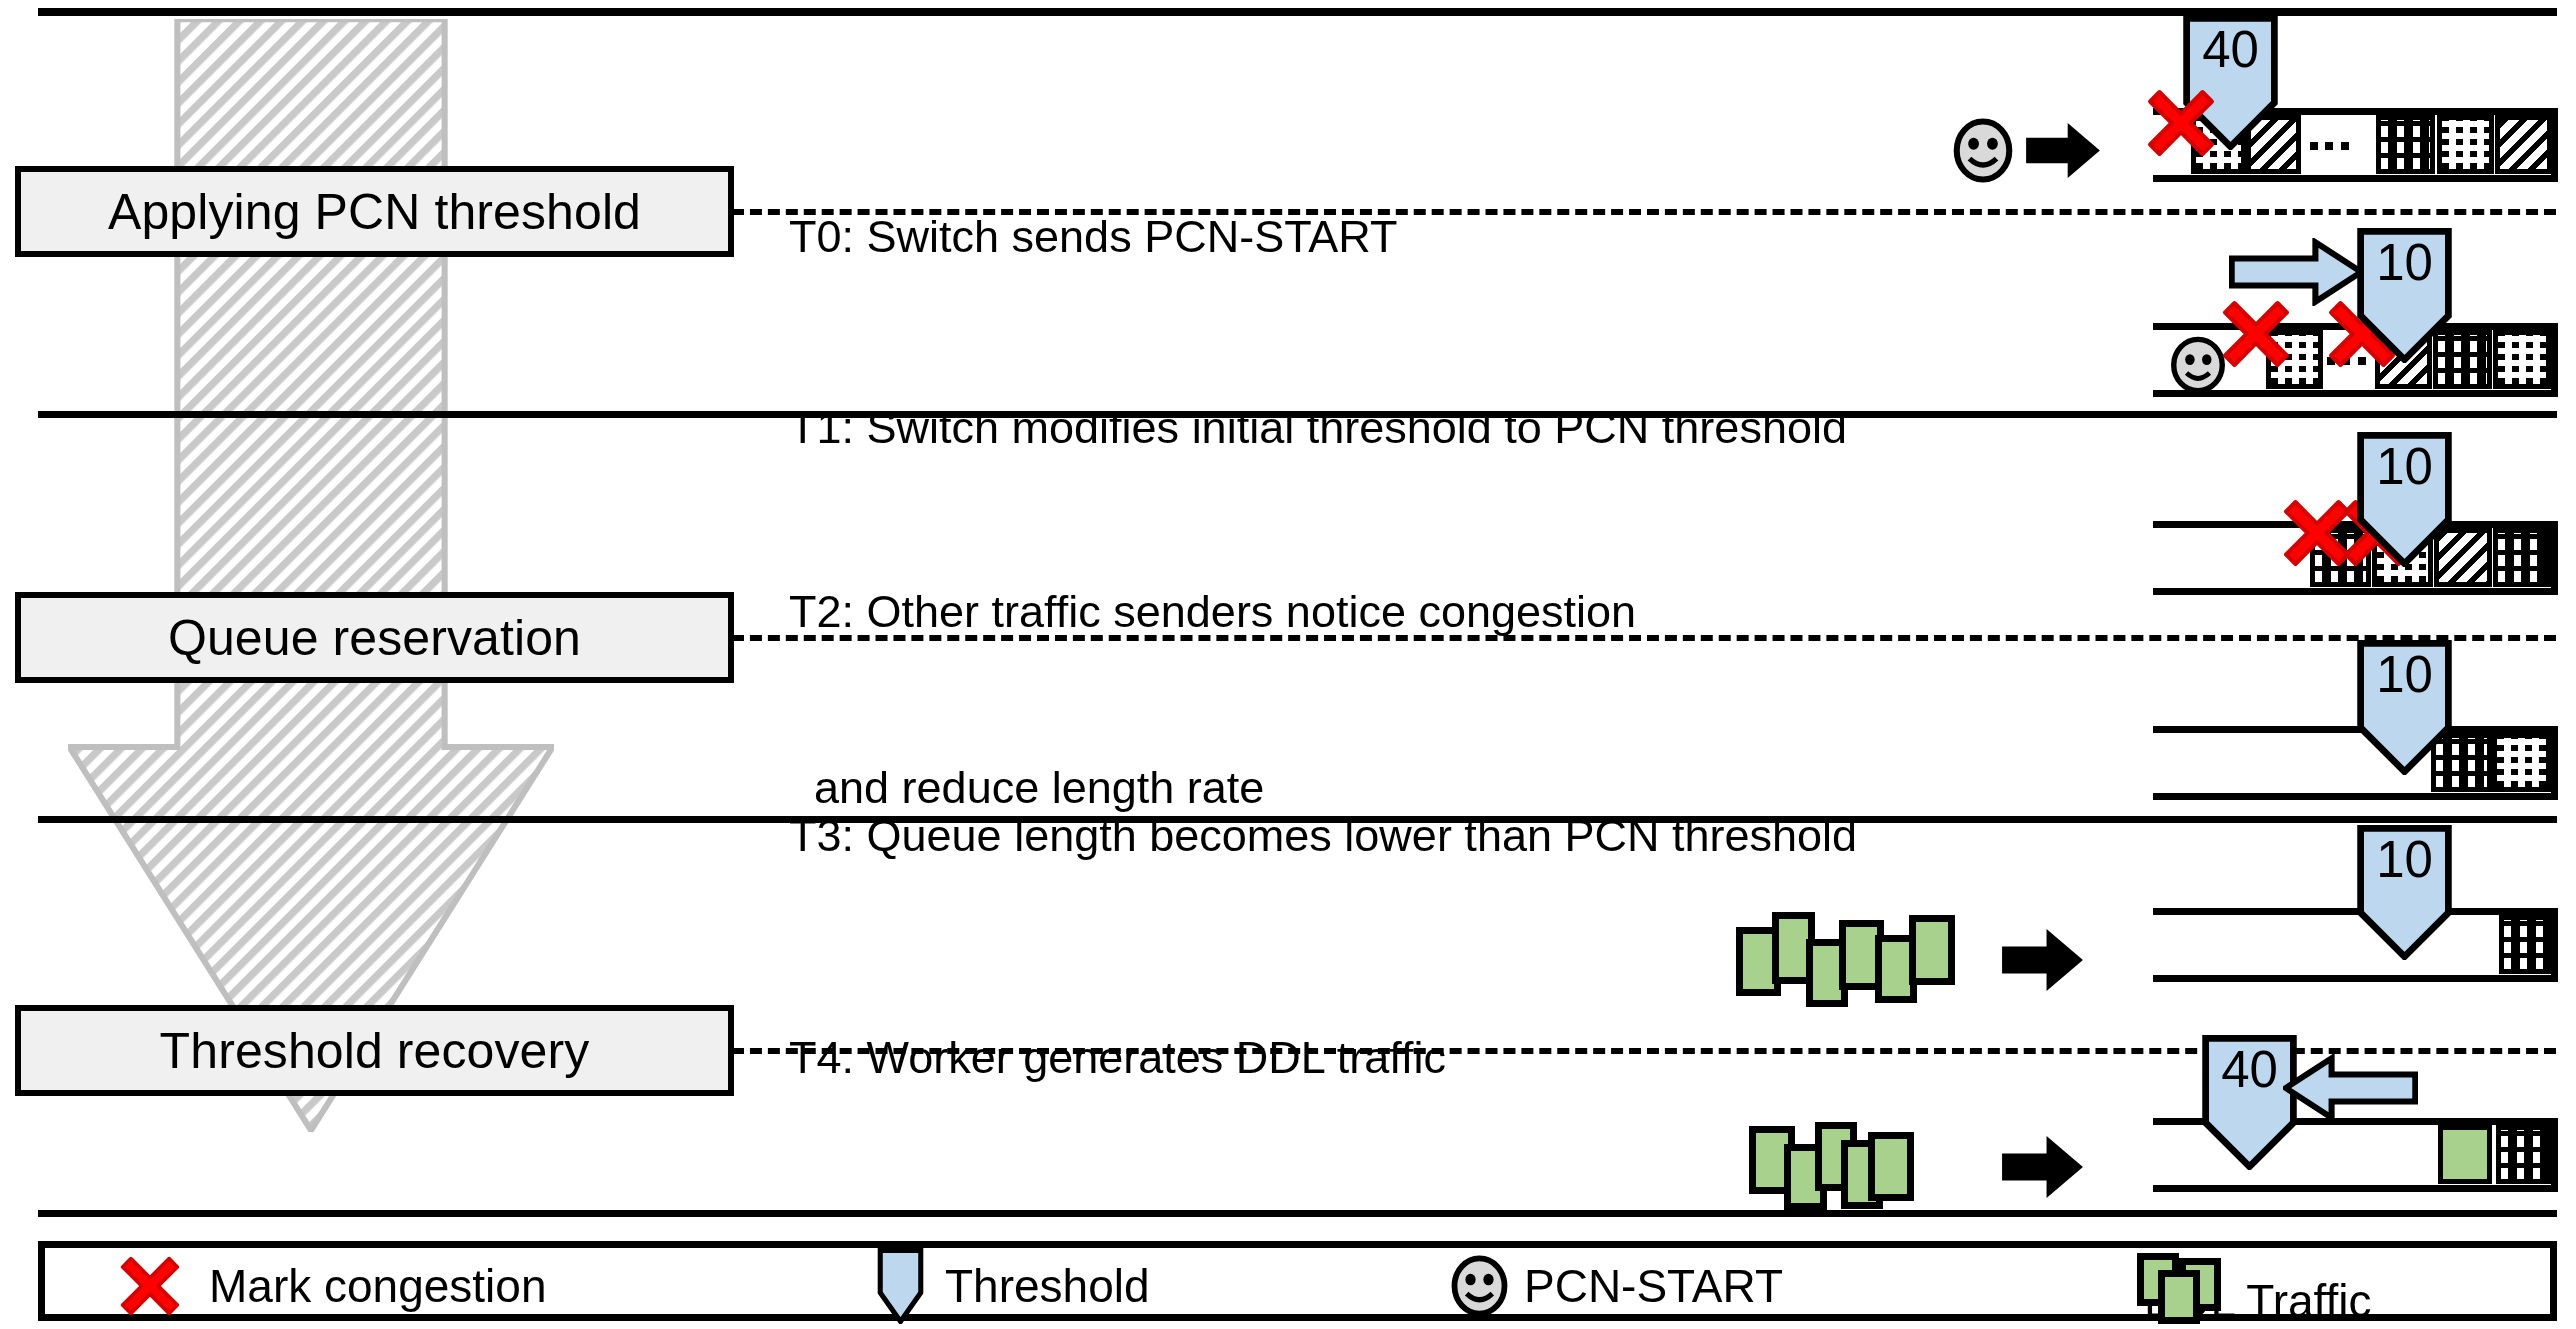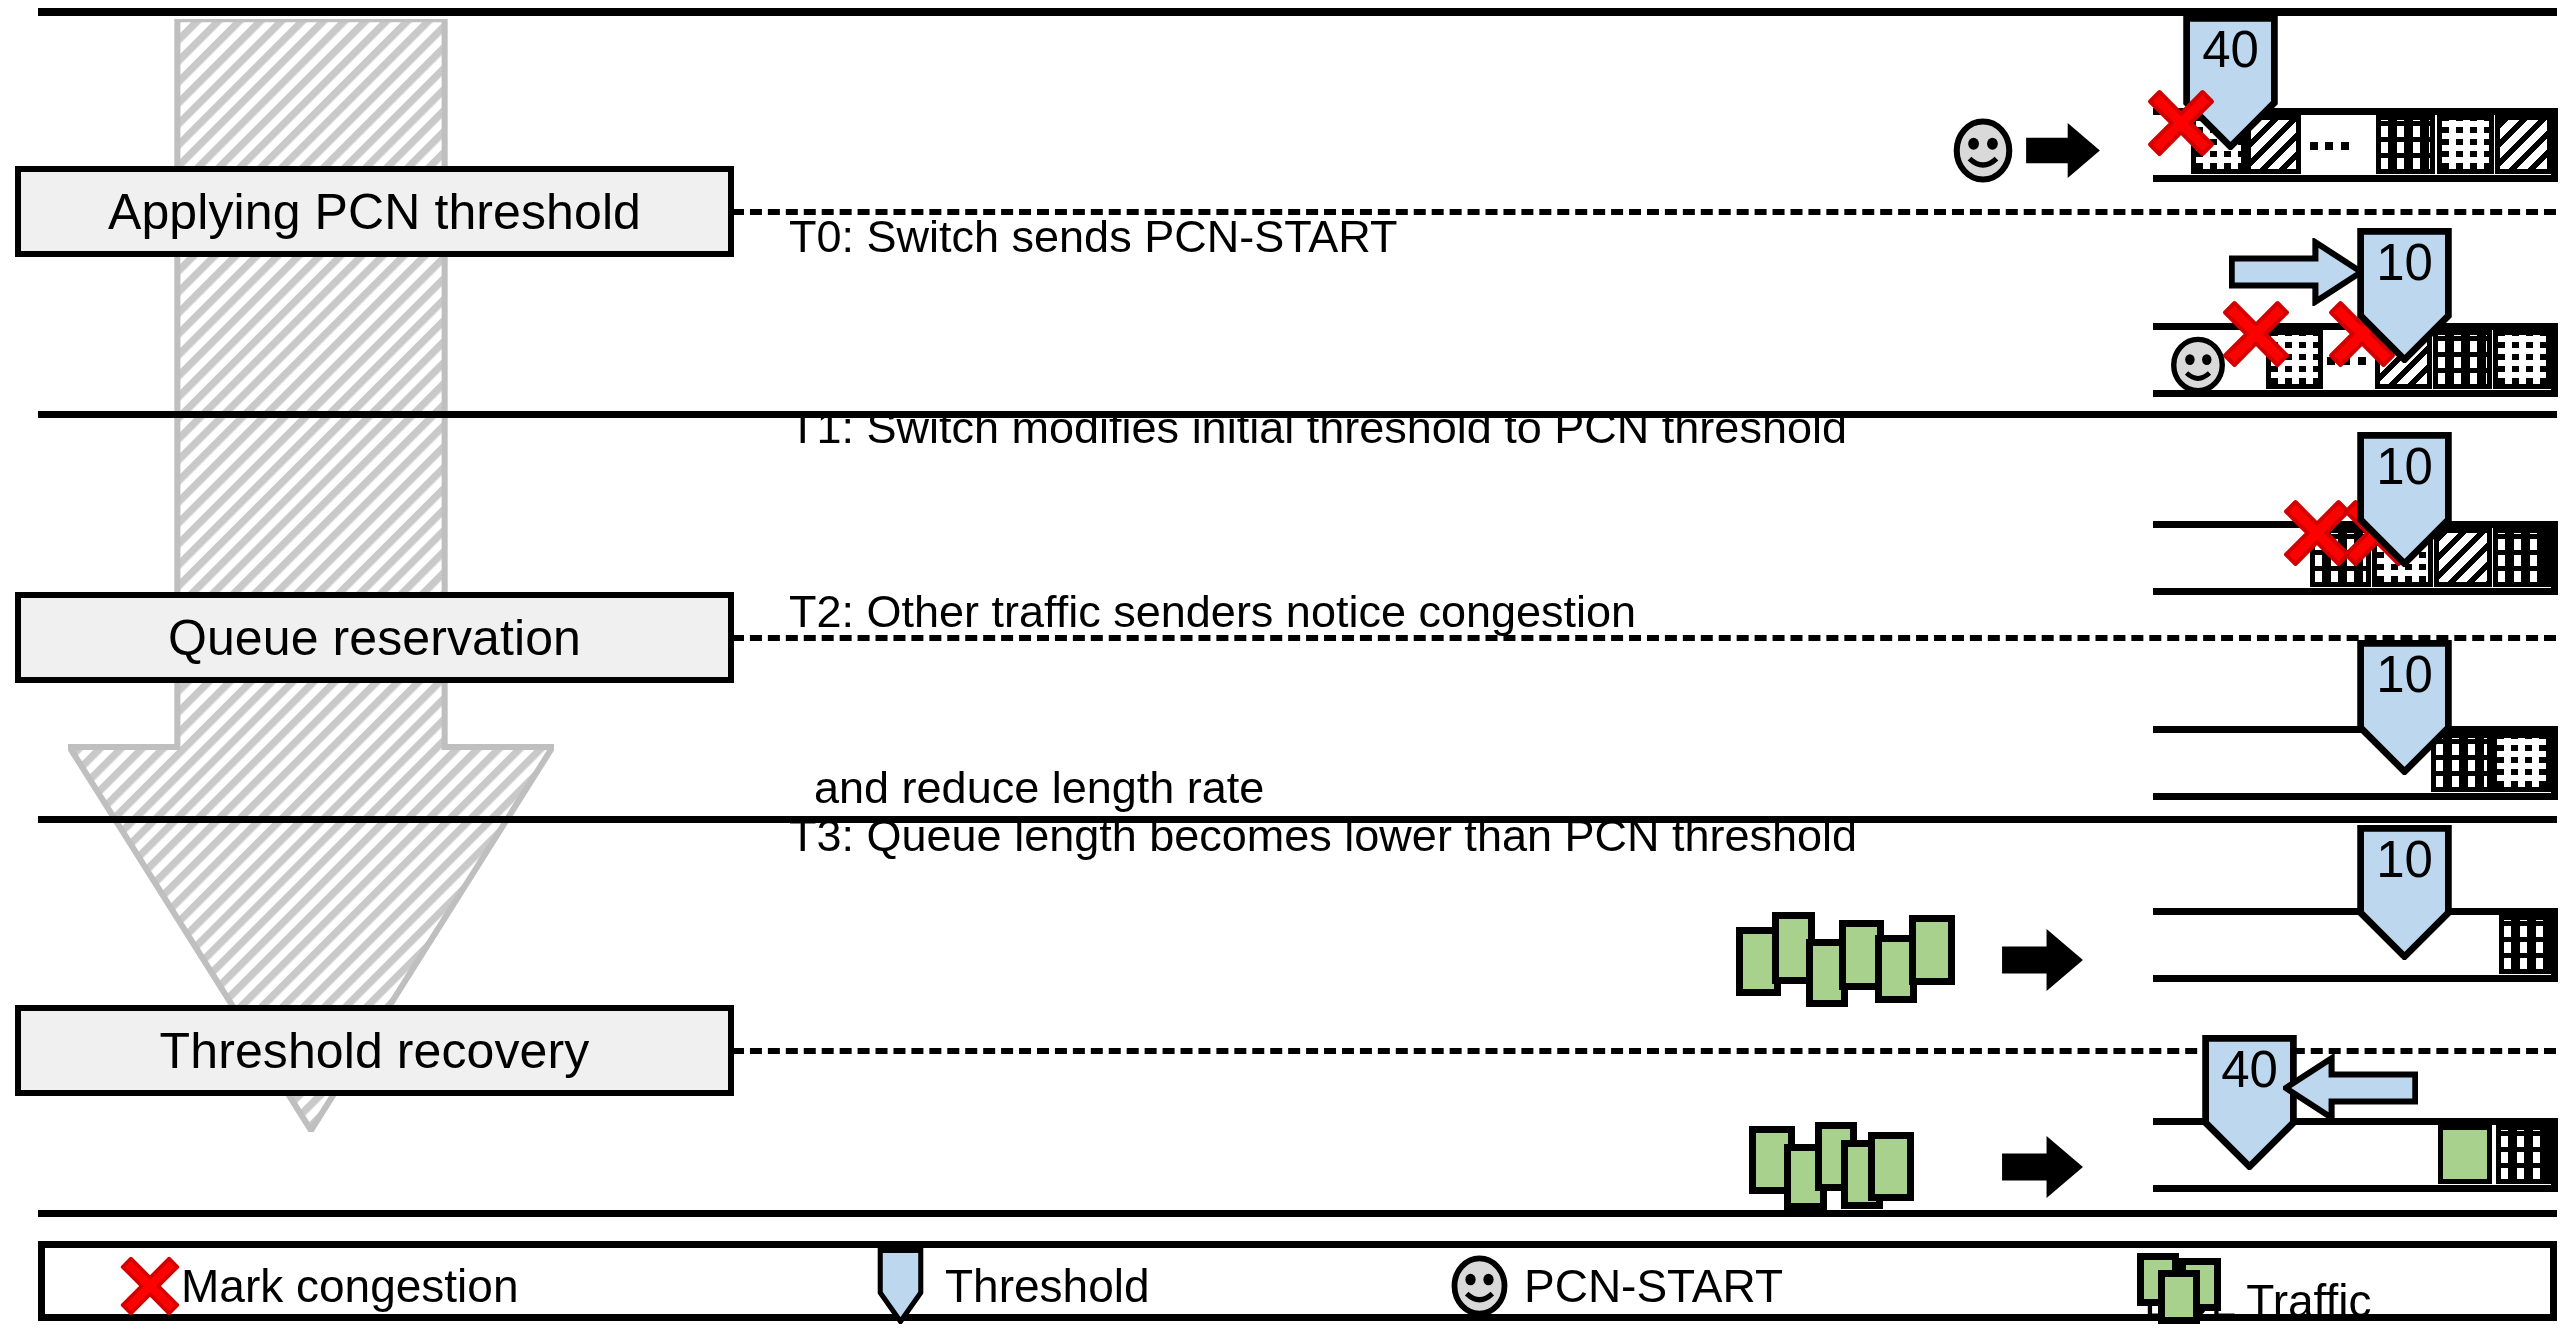--- a/index.html
+++ b/index.html
@@ -261,20 +261,23 @@
     <div class="pkt pat-dots" style="left:339px;top:7.4px;width:59px;height:59px;"></div>
   </div>
 
   <div class="thr" style="left:2357px;top:640px;width:95px;height:135px;">
     <svg width="95" height="135" viewBox="0 0 140 200">
       <polygon points="5,5 135,5 135,130 70,195 5,130" fill="#bdd7ee" stroke="#000" stroke-width="10"></polygon>
     </svg>
     <div class="lbl">10</div>
   </div>
 
+  <div class="steptext" style="left:789px;top:912px;">
+    <div>T4: Worker generates DDL traffic</div>
+  </div>
 
   <div class="ddl" style="left:1736px;top:912px;width:230px;height:95px;">
     <span style="left:0px;top:15px;width:45px;height:69px;"></span>
     <span style="left:36px;top:0px;width:43px;height:72px;"></span>
     <span style="left:70px;top:27px;width:42px;height:68px;"></span>
     <span style="left:103px;top:8px;width:45px;height:70px;"></span>
     <span style="left:139px;top:23px;width:42px;height:68px;"></span>
     <span style="left:173px;top:2.7px;width:46px;height:70px;"></span>
   </div>
 
@@ -338,21 +341,21 @@
   </div>
 
   <div class="legend" style="top:1241px;width:2519px;height:80px;">
 
     <div class="li" style="left:74px;top:5.4px;height:65px;">
       <span style="display:inline-block;width:62px;height:62px;">
         <svg width="62" height="62" viewBox="0 0 104 104">
           <polygon points="20,6 52,38 84,6 98,20 66,52 98,84 84,98 52,66 20,98 6,84 38,52 6,20" fill="#ff0000" stroke="#d40000" stroke-width="6" stroke-linejoin="round"></polygon>
         </svg>
       </span>
-      <span class="txt" style="margin-left:0;">Mark congestion</span>
+      <span class="txt" style="margin-left:28px;">Mark congestion</span>
     </div>
 
     <div class="li" style="left:1405px;top:6.8px;height:62px;">
       <span style="display:inline-block;width:59px;height:62px;">
         <svg width="59" height="62" viewBox="0 0 92 96">
           <ellipse cx="46" cy="48" rx="39" ry="43" fill="#d9d9d9" stroke="#000" stroke-width="9"></ellipse>
           <ellipse cx="32" cy="38" rx="8" ry="9" fill="#000"></ellipse>
           <ellipse cx="60" cy="38" rx="8" ry="9" fill="#000"></ellipse>
           <path d="M26 60 Q46 79 66 60" fill="none" stroke="#000" stroke-width="8"></path>
         </svg>

